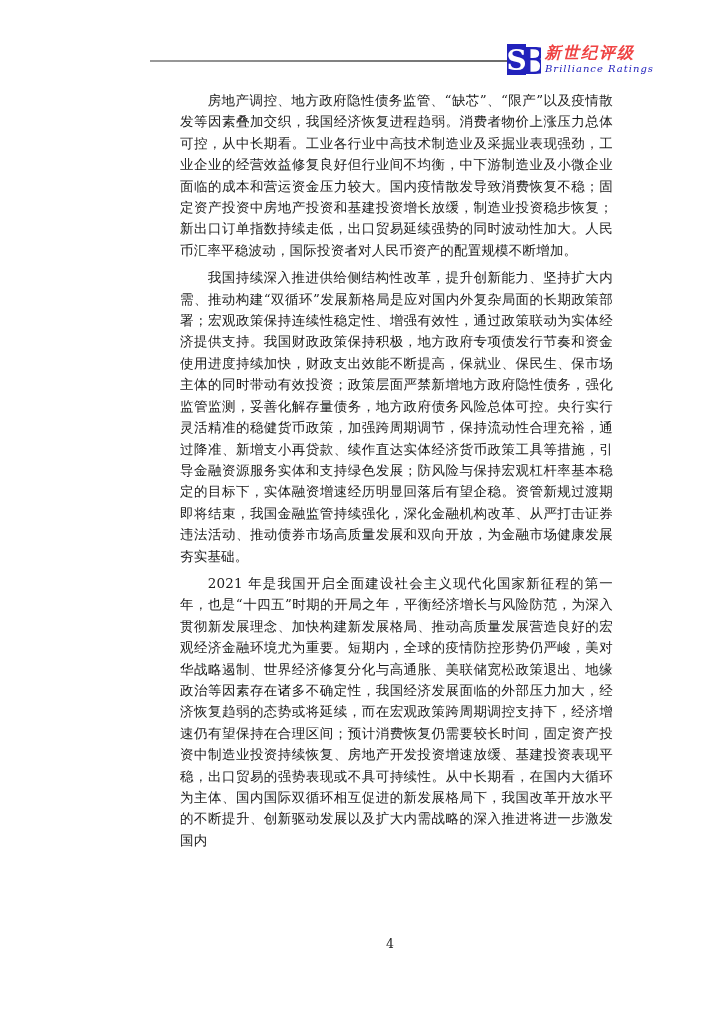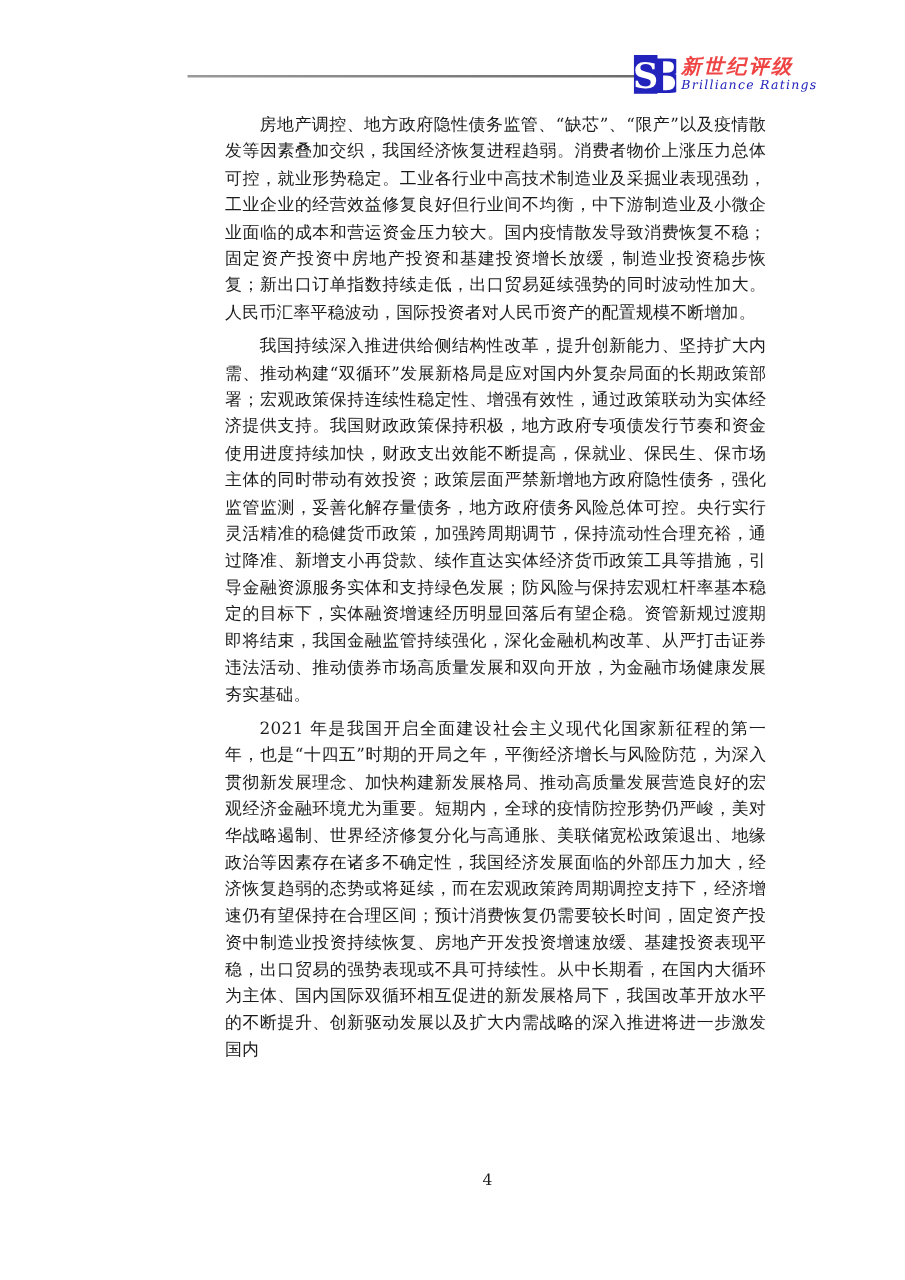--- a/index.html
+++ b/index.html
@@ -106,20 +106,20 @@
       <rect x="0" y="3" width="19" height="31" fill="#2222bc"></rect>
       <text x="9.5" y="29" text-anchor="middle" font-family="DejaVu Serif, serif" font-weight="bold" font-size="28" fill="#ffffff">S</text>
     </svg>
     <div class="logo-text">
       <span class="logo-cn">新世纪评级</span>
       <span class="logo-en">Brilliance Ratings</span>
     </div>
   </div>
 
   <div class="doc">
-    <p>房地产调控、地方政府隐性债务监管、“缺芯”、“限产”以及疫情散发等因素叠加交织，我国经济恢复进程趋弱。消费者物价上涨压力总体可控，就业形势稳定。工业各行业中高技术制造业及采掘业表现强劲，工业企业的经营效益修复良好但行业间不均衡，中下游制造业及小微企业面临的成本和营运资金压力较大。国内疫情散发导致消费恢复不稳；固定资产投资中房地产投资和基建投资增长放缓，制造业投资稳步恢复；新出口订单指数持续走低，出口贸易延续强势的同时波动性加大。人民币汇率平稳波动，国际投资者对人民币资产的配置规模不断增加。</p>
+    <p>房地产调控、地方政府隐性债务监管、“缺芯”、“限产”以及疫情散发等因素叠加交织，我国经济恢复进程趋弱。消费者物价上涨压力总体可控，从中长期看。工业各行业中高技术制造业及采掘业表现强劲，工业企业的经营效益修复良好但行业间不均衡，中下游制造业及小微企业面临的成本和营运资金压力较大。国内疫情散发导致消费恢复不稳；固定资产投资中房地产投资和基建投资增长放缓，制造业投资稳步恢复；新出口订单指数持续走低，出口贸易延续强势的同时波动性加大。人民币汇率平稳波动，国际投资者对人民币资产的配置规模不断增加。</p>
     <p>我国持续深入推进供给侧结构性改革，提升创新能力、坚持扩大内需、推动构建“双循环”发展新格局是应对国内外复杂局面的长期政策部署；宏观政策保持连续性稳定性、增强有效性，通过政策联动为实体经济提供支持。我国财政政策保持积极，地方政府专项债发行节奏和资金使用进度持续加快，财政支出效能不断提高，保就业、保民生、保市场主体的同时带动有效投资；政策层面严禁新增地方政府隐性债务，强化监管监测，妥善化解存量债务，地方政府债务风险总体可控。央行实行灵活精准的稳健货币政策，加强跨周期调节，保持流动性合理充裕，通过降准、新增支小再贷款、续作直达实体经济货币政策工具等措施，引导金融资源服务实体和支持绿色发展；防风险与保持宏观杠杆率基本稳定的目标下，实体融资增速经历明显回落后有望企稳。资管新规过渡期即将结束，我国金融监管持续强化，深化金融机构改革、从严打击证券违法活动、推动债券市场高质量发展和双向开放，为金融市场健康发展夯实基础。</p>
     <p>2021 年是我国开启全面建设社会主义现代化国家新征程的第一年，也是“十四五”时期的开局之年，平衡经济增长与风险防范，为深入贯彻新发展理念、加快构建新发展格局、推动高质量发展营造良好的宏观经济金融环境尤为重要。短期内，全球的疫情防控形势仍严峻，美对华战略遏制、世界经济修复分化与高通胀、美联储宽松政策退出、地缘政治等因素存在诸多不确定性，我国经济发展面临的外部压力加大，经济恢复趋弱的态势或将延续，而在宏观政策跨周期调控支持下，经济增速仍有望保持在合理区间；预计消费恢复仍需要较长时间，固定资产投资中制造业投资持续恢复、房地产开发投资增速放缓、基建投资表现平稳，出口贸易的强势表现或不具可持续性。从中长期看，在国内大循环为主体、国内国际双循环相互促进的新发展格局下，我国改革开放水平的不断提升、创新驱动发展以及扩大内需战略的深入推进将进一步激发国内</p>
   </div>
 
   <div class="page-number">4</div>
 
 </div>
 
 </body></html>

